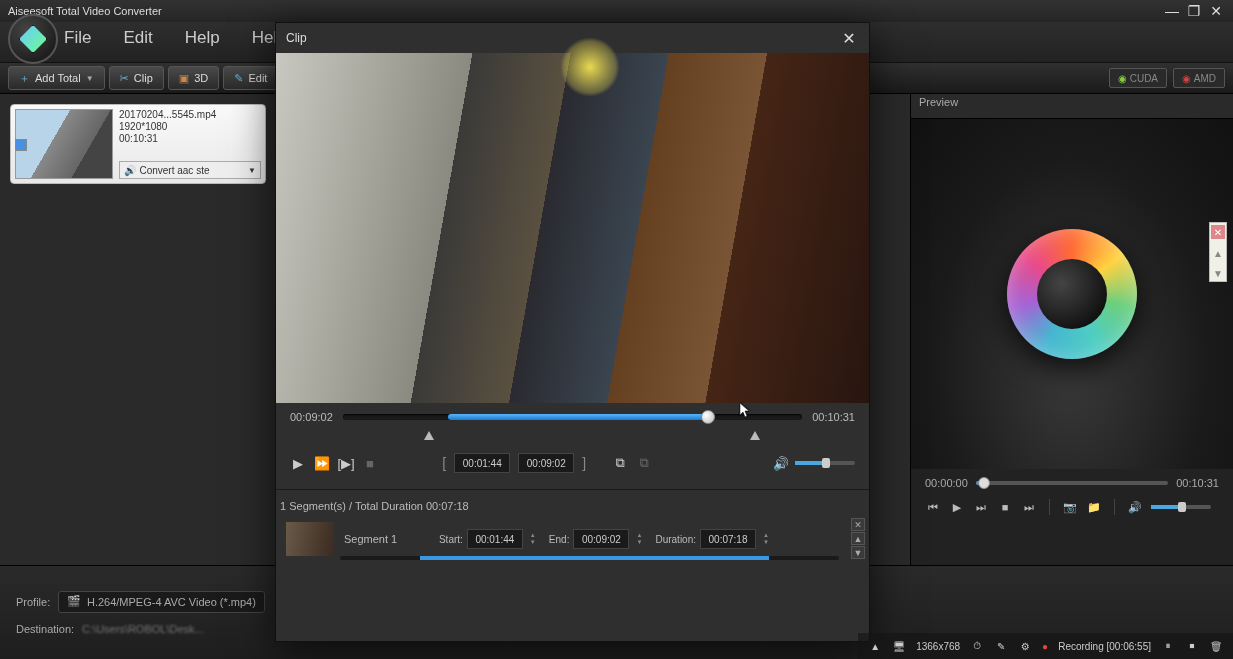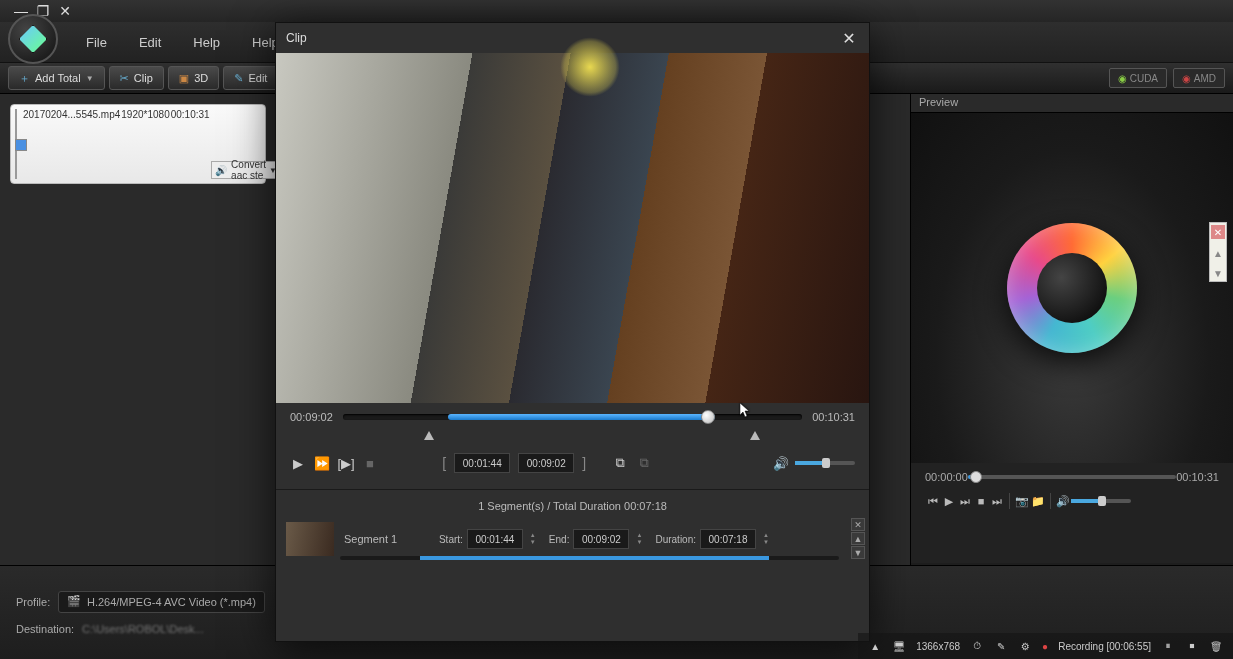--- a/index.html
+++ b/index.html
@@ -1,43 +1,43 @@
 <!DOCTYPE html>
 <html><head>
 <meta charset="utf-8">
 <style>
 *{margin:0;padding:0;box-sizing:border-box;font-family:"Segoe UI",Tahoma,sans-serif;user-select:none}
 body{width:1233px;height:659px;background:#2a2a2a;overflow:hidden;position:relative}
 .titlebar{height:22px;background:linear-gradient(#323232,#252525);display:flex;align-items:center;padding:0 8px;color:#ddd;font-size:11px}
 .titlebar .title{flex:1}
 .titlebar .wctrl{width:18px;height:18px;display:flex;align-items:center;justify-content:center;margin-left:4px;cursor:pointer;font-size:14px}
-.menubar{height:40px;background:linear-gradient(#2e2e2e,#222);display:flex;align-items:center;padding-left:70px;color:#ccc;font-size:13px;position:relative}
+.menubar{height:40px;background:linear-gradient(#2e2e2e,#222);display:flex;align-items:flex-start;padding-left:48px;color:#ccc;font-size:17px;position:relative}
 .logo{position:absolute;left:8px;top:-8px;width:50px;height:50px;border-radius:50%;background:radial-gradient(circle at 35% 30%,#444,#111);display:flex;align-items:center;justify-content:center;border:2px solid #555}
 .logo-in{width:28px;height:28px;background:linear-gradient(135deg,#6ac8ff,#6aff8f);clip-path:polygon(50% 0,100% 50%,50% 100%,0 50%);border:1px solid #000}
 .mitem{padding:6px 16px;cursor:pointer}
 .toolbar{height:32px;background:linear-gradient(#303030,#1a1a1a);display:flex;align-items:center;padding:0 8px;gap:4px;border-top:1px solid #111;border-bottom:1px solid #000}
 .tbtn{height:24px;padding:0 10px;background:linear-gradient(#4a4a4a,#2a2a2a);border:1px solid #555;border-radius:3px;color:#ddd;font-size:11px;display:flex;align-items:center;gap:5px;cursor:pointer}
 .tbtn .arrow{font-size:8px;color:#aaa}
 .acc{margin-left:auto;display:flex;gap:6px}
 .accb{height:20px;padding:0 8px;border:1px solid #555;border-radius:2px;background:#2a2a2a;color:#888;font-size:10px;display:flex;align-items:center;gap:3px}
 .main{position:relative;height:471px;background:#2a2a2a;display:flex}
 .filelist{width:910px;padding:10px;background:#2a2a2a}
 .fileitem{width:256px;height:80px;background:linear-gradient(#fafafa,#e8e8e8);border:1px solid #bbb;border-radius:4px;display:flex;padding:4px;gap:6px;position:relative}
 .fcheck{position:absolute;left:4px;top:34px;width:12px;height:12px;border:1px solid #888;background:#4a90e2}
 .fthumb{width:98px;height:70px;background:linear-gradient(120deg,#b8d4e8 40%,#888 40%,#666 70%,#444 70%);border:1px solid #999}
-.finfo{flex:1;font-size:10px;color:#333;display:flex;flex-direction:row;gap:1px}
+.finfo{flex:1;font-size:10px;color:#333;display:flex;flex-direction:column;gap:1px}
 .fdrop{margin-top:auto;height:18px;border:1px solid #aaa;background:#eee;font-size:10px;display:flex;align-items:center;padding:0 4px;gap:3px}
 .tri{font-size:8px;margin-left:auto}
 .rside{width:323px;background:#1e1e1e;border-left:1px solid #000}
-.rhead{height:19px;background:#2a2a2a;color:#aaa;font-size:11px;padding:2px 8px;border-bottom:1px solid #000}
+.rhead{height:25px;background:#2a2a2a;color:#aaa;font-size:11px;padding:2px 8px;border-bottom:1px solid #000}
 .preview{height:350px;background:radial-gradient(ellipse at center 70%,#3a3a3a 0%,#1a1a1a 60%,#111 100%);display:flex;align-items:center;justify-content:center;position:relative}
 .logowheel{width:130px;height:130px;border-radius:50%;background:conic-gradient(#ff6b35,#ffd23f,#6bcf7f,#4ecdc4,#45b7d1,#a463d6,#e84a8a,#ff6b35);display:flex;align-items:center;justify-content:center;box-shadow:0 10px 30px rgba(0,0,0,.8),inset 0 0 20px rgba(255,255,255,.3)}
 .logocore{width:70px;height:70px;border-radius:50%;background:radial-gradient(circle at 35% 35%,#444,#000)}
 .pctrl{height:100px;background:#222;padding:8px 14px;color:#aaa;font-size:11px}
-.prow{display:flex;align-items:center;margin-bottom:10px}
+.prow{display:flex;align-items:center;gap:8px;margin-bottom:10px}
 .slider{flex:1;height:4px;background:#555;border-radius:2px;position:relative}
 .sfill{height:100%;background:#3a98e0;border-radius:2px;width:4px}
 .sthumb{position:absolute;top:-4px;width:12px;height:12px;border-radius:50%;background:#ddd;border:1px solid #888}
 .pbtn{width:16px;height:16px;color:#bbb;display:flex;align-items:center;justify-content:center;cursor:pointer;font-size:11px}
 .vsep{width:1px;height:16px;background:#444;margin:0 4px}
 .bottom{height:94px;background:linear-gradient(#2a2a2a,#1e1e1e);display:flex;align-items:center;padding:0 16px;gap:1px;border-top:1px solid #000;position:relative}
 .bleft{flex:1;color:#aaa;font-size:11px;display:flex;flex-direction:column;gap:10px}
 .brow{display:flex;align-items:center;gap:8px}
 .pfield{height:22px;padding:0 8px;background:#1a1a1a;border:1px solid #444;border-radius:3px;display:flex;align-items:center;gap:6px;font-size:11px}
 .bright{display:flex;align-items:center;gap:14px}
@@ -54,21 +54,21 @@
 .mslider{flex:1;height:6px;background:#1a1a1a;border-radius:3px;position:relative;box-shadow:inset 0 1px 2px #000}
 .mfill{position:absolute;left:23%;right:19%;height:100%;background:linear-gradient(#5ab5ff,#1a7acc);border-radius:3px}
 .mthumb{position:absolute;right:19%;top:-4px;width:14px;height:14px;border-radius:50%;background:radial-gradient(circle at 35% 35%,#fff,#bbb);border:1px solid #888}
 .mmarkers{padding:0 14px 10px;display:flex;position:relative;height:14px}
 .mk{position:absolute;width:0;height:0;border-left:5px solid transparent;border-right:5px solid transparent;border-bottom:9px solid #bbb}
 .mctrl{padding:8px 14px 16px;display:flex;align-items:center;gap:8px;color:#bbb;border-bottom:1px solid #1a1a1a}
 .mbtn{width:16px;height:16px;color:#ccc;cursor:pointer;display:flex;align-items:center;justify-content:center;font-size:13px}
 .tcbox{width:56px;height:20px;background:#1a1a1a;border:1px solid #444;color:#ccc;font-size:10px;display:flex;align-items:center;justify-content:center}
 .brkt{font-size:14px;color:#888}
 .mseg{padding:6px 0;color:#bbb;font-size:11px}
-.segh{text-align:center;padding:4px}
+.segh{text-align:left;padding:4px}
 .segrow{display:flex;align-items:center;padding:6px 10px;gap:10px;position:relative}
 .segthumb{width:48px;height:34px;background:linear-gradient(100deg,#6a5a48,#3a2a20)}
 .segtc{display:flex;align-items:center;gap:4px;font-size:10px}
 .spin{width:12px;height:18px;display:flex;flex-direction:column;justify-content:center;font-size:6px;color:#888;line-height:7px;text-align:center}
 .segbtns{position:absolute;right:4px;top:2px;display:flex;flex-direction:column;gap:1px}
 .sbb{width:14px;height:13px;background:#3a3a3a;border:1px solid #555;color:#aaa;font-size:9px;display:flex;align-items:center;justify-content:center;cursor:pointer}
 .segbar{position:absolute;bottom:2px;left:64px;right:30px;height:4px;background:#1a1a1a;border-radius:2px}
 .segbar .f{position:absolute;left:16%;right:14%;height:100%;background:#3a98e0}
 .mfoot{flex:1;display:flex;align-items:flex-end;justify-content:center;padding-bottom:14px}
 .red{color:#e05030;font-size:12px;font-weight:bold}
@@ -81,20 +81,21 @@
 .cursor svg{filter:drop-shadow(0 0 1px #000)}
 .volrow{display:flex;align-items:center;gap:6px;margin-left:auto}
 .vslide{width:60px;height:4px;background:#555;position:relative;border-radius:2px}
 .vfill{width:45%;height:100%;background:#4aa8e0}
 .vthumb{position:absolute;left:45%;top:-3px;width:8px;height:10px;background:#ccc;border-radius:2px}
 </style>
 </head>
 <body>
 
 <div class="titlebar">
+  <span class="title">Aiseesoft Total Video Converter</span>
   <span class="wctrl">―</span>
   <span class="wctrl">❐</span>
   <span class="wctrl">✕</span>
 </div>
 
 <div class="menubar">
   <div class="logo">
       <div class="logo-in"></div>
     </div>
   <div class="mitem">File</div>

